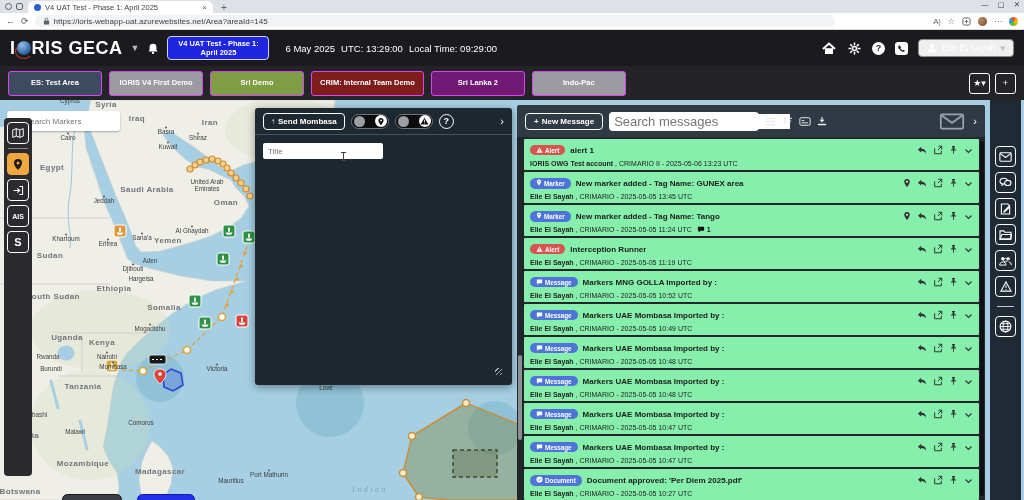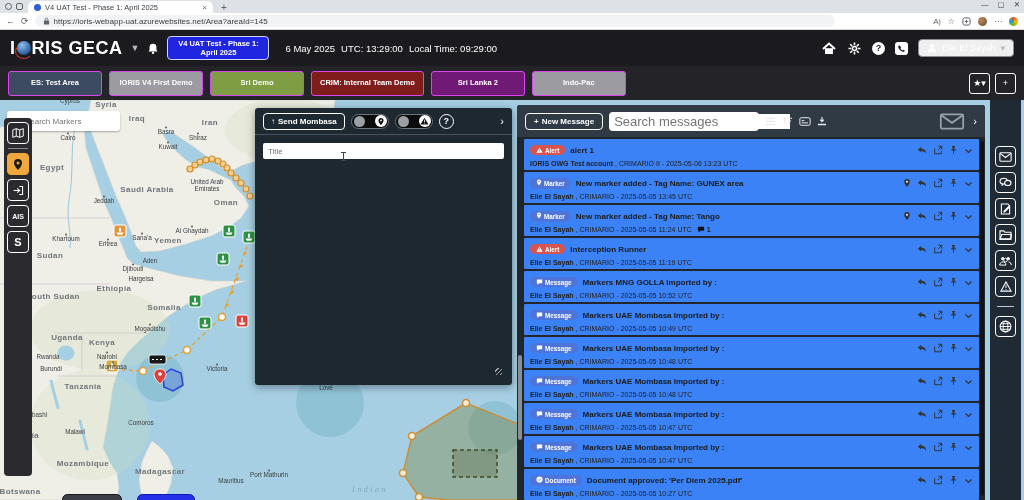--- a/index.html
+++ b/index.html
@@ -56,39 +56,39 @@
   .ltbtn.active{background:#efa73e;border-color:#efa73e;color:#1b1b1b;}
   .ltdiv{width:20px;height:1px;background:#888;}
   
   .compose{position:absolute;left:255px;top:8px;width:257px;height:277px;background:#1e2831;border-radius:3px;box-shadow:0 2px 8px rgba(0,0,0,.4);display:flex;flex-direction:column;}
   .cmp-hdr{height:27px;display:flex;align-items:center;gap:6px;padding:0 8px;border-bottom:1px solid #47525c;}
   .sendbtn{border:1.4px solid #fff;border-radius:4px;background:none;color:#fff;font-size:8px;font-weight:bold;padding:3px 7px;display:flex;gap:3px;align-items:center;font-family:inherit;}
   .toggle{width:38px;height:15px;background:#0c0c0c;border:1px solid #6d747a;border-radius:8px;position:relative;display:flex;align-items:center;}
   .knob{width:11px;height:11px;border-radius:50%;background:#9aa0a6;margin-left:2px;}
   .tgico{width:12px;height:12px;border-radius:50%;background:#fff;position:absolute;right:1px;display:flex;align-items:center;justify-content:center;}
   .helpo{width:15px;height:15px;border:1.4px solid #fff;border-radius:50%;color:#fff;font-size:9px;font-weight:bold;display:flex;align-items:center;justify-content:center;}
-  .cmp-col{display:flex;flex-direction:column;flex:1;padding:8px;gap:6px;}
+  .cmp-col{display:flex;flex:1;padding:8px;gap:6px;}
   .cmp-title{height:16px;border:none;border-radius:2px;font-size:8px;padding:0 5px;outline:none;font-family:inherit;}
   .cmp-body{flex:1;border:none;border-radius:2px;font-size:8px;padding:4px 5px;resize:none;outline:none;font-family:inherit;position:relative;}
   .rsz{position:absolute;right:10px;bottom:10px;width:7px;height:7px;background:repeating-linear-gradient(135deg,transparent 0 2px,#aaa 2px 3px);}
   .ibeam{position:absolute;left:88px;top:44px;width:1px;height:9px;background:#444;}
   .ibeam::before,.ibeam::after{content:"";position:absolute;left:-2px;width:5px;height:1px;background:#444;}
   .ibeam::after{bottom:0;}
   .cmp-collapse{margin-left:auto;color:#fff;font-size:11px;}
   
   .msgs{position:absolute;left:517px;top:5px;width:468px;height:395px;background:#22262b;border-radius:3px 3px 0 0;overflow:hidden;}
   .msg-hdr{height:32px;background:#2f3a45;display:flex;align-items:center;gap:6px;padding:0 8px;}
   .newmsg{border:1.4px solid #fff;border-radius:4px;background:none;color:#fff;font-size:8px;font-weight:bold;padding:3px 8px;display:flex;gap:3px;align-items:center;font-family:inherit;}
   .msgsearch{width:150px;height:19px;background:#fff;border-radius:4px;display:flex;align-items:center;padding:0 5px;gap:4px;}
   .msgsearch input{border:none;outline:none;flex:1;font-size:13px;font-family:inherit;color:#333;}
   .hico{color:#e8eaed;display:flex;align-items:center;}
   .bigmail{margin-left:auto;}
   .msg-collapse{color:#fff;font-size:11px;margin-left:2px;}
   .msg-list{position:absolute;top:32px;left:0;right:0;bottom:0;padding:2px 6px 0 7px;}
-  .msg-row{background:#3b82f6;border-radius:1px;margin-bottom:2px;padding:2px 6px 3px;}
+  .msg-row{background:#86efac;border-radius:1px;margin-bottom:2px;padding:2px 6px 3px;}
   .msg-line1{display:flex;align-items:center;gap:5px;}
   .badge{display:inline-flex;align-items:center;gap:2px;color:#fff;font-size:6.3px;font-weight:bold;border-radius:7px;padding:1.5px 6px;flex:none;}
   .mtitle{font-size:8px;font-weight:bold;color:#1b1b1b;white-space:nowrap;overflow:hidden;}
   .acts{margin-left:auto;display:flex;gap:6px;align-items:center;flex:none;}
   .msg-line2{font-size:7px;color:#222;margin-top:1px;display:flex;align-items:center;gap:2px;}
   .mauthor{font-weight:bold;}
   .mcomments{display:inline-flex;align-items:center;gap:2px;margin-left:3px;font-weight:bold;}
   .lscroll{position:absolute;left:1px;top:250px;width:4px;height:85px;background:#8a8f94;border-radius:2px;}
   .rscroll{position:absolute;right:1px;top:36px;width:4px;height:355px;background:#101114;border-radius:2px;}
   

